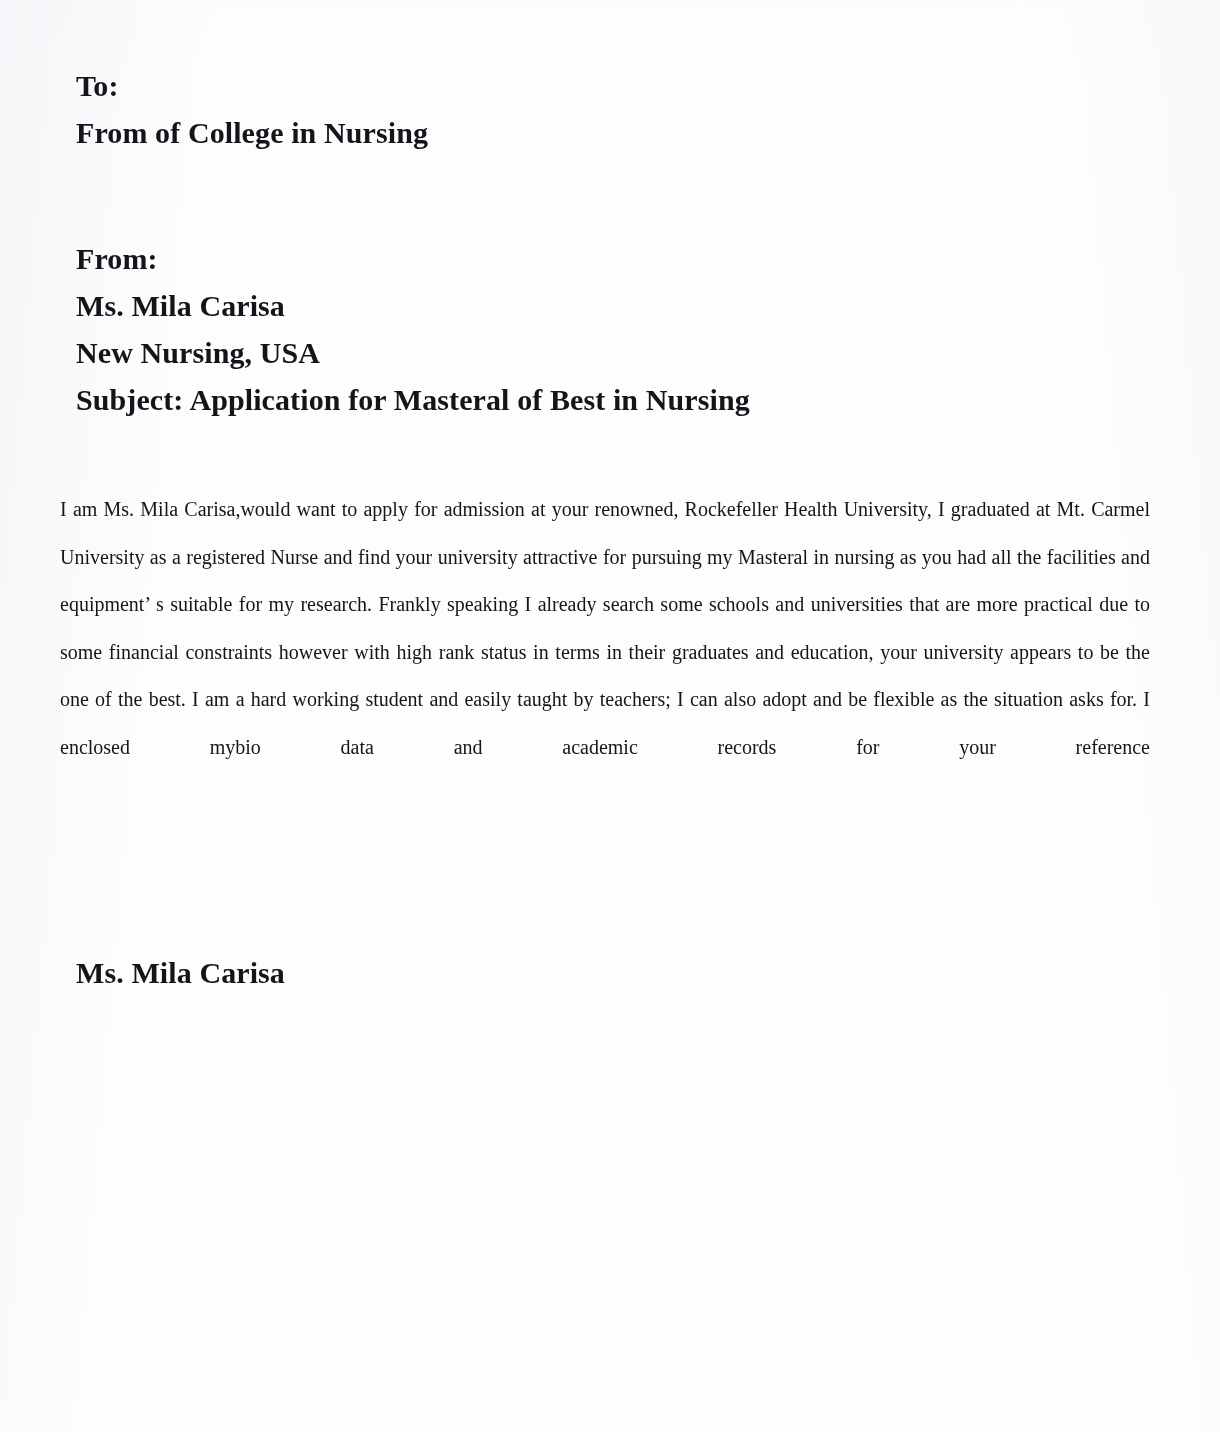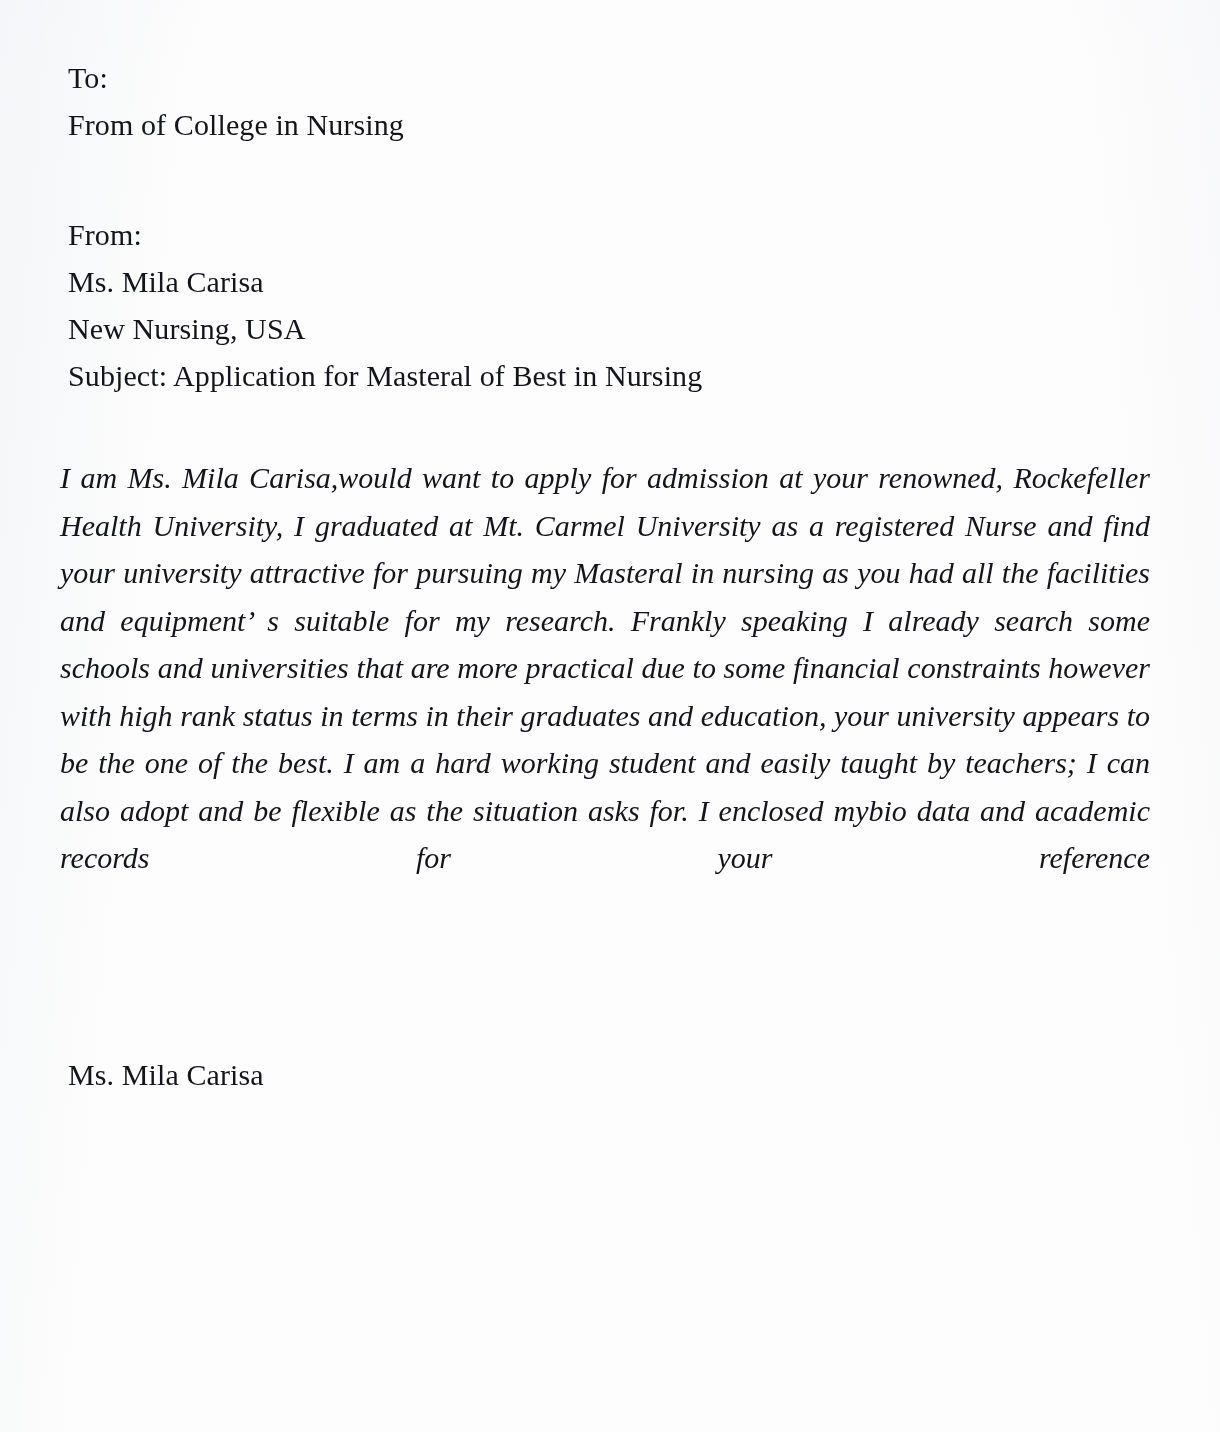--- a/index.html
+++ b/index.html
@@ -36,47 +36,47 @@
       linear-gradient(265deg, rgba(240,241,245,0.40) 0%, rgba(255,255,255,0) 12%),
       linear-gradient(180deg, rgba(252,252,253,0.6) 0%, rgba(255,255,255,0) 5%);
   }
 
   .content {
     position: relative;
     z-index: 1;
   }
 
   .block {
-    margin: 8px;
+    margin: 16px;
     padding: 0;
+    font-weight: bold;
   }
 
   .line {
     font-size: 30px;
     line-height: 47px;
     letter-spacing: 0.1px;
     white-space: pre-wrap;
   }
 
   .spacer {
     height: 47px;
   }
   .spacer-sm {
     height: 38px;
   }
 
   .para {
-    font-size: 30px;
+    font-size: 20px;
     line-height: 47.5px;
     text-align: justify;
     text-justify: inter-word;
     width: 1090px;
     margin: 0;
     hyphens: none;
-    font-style: italic;
   }
   
   .para::after {
     content: "";
     display: inline-block;
     width: 100%;
   }
 </style>
 </head>
 <body>

